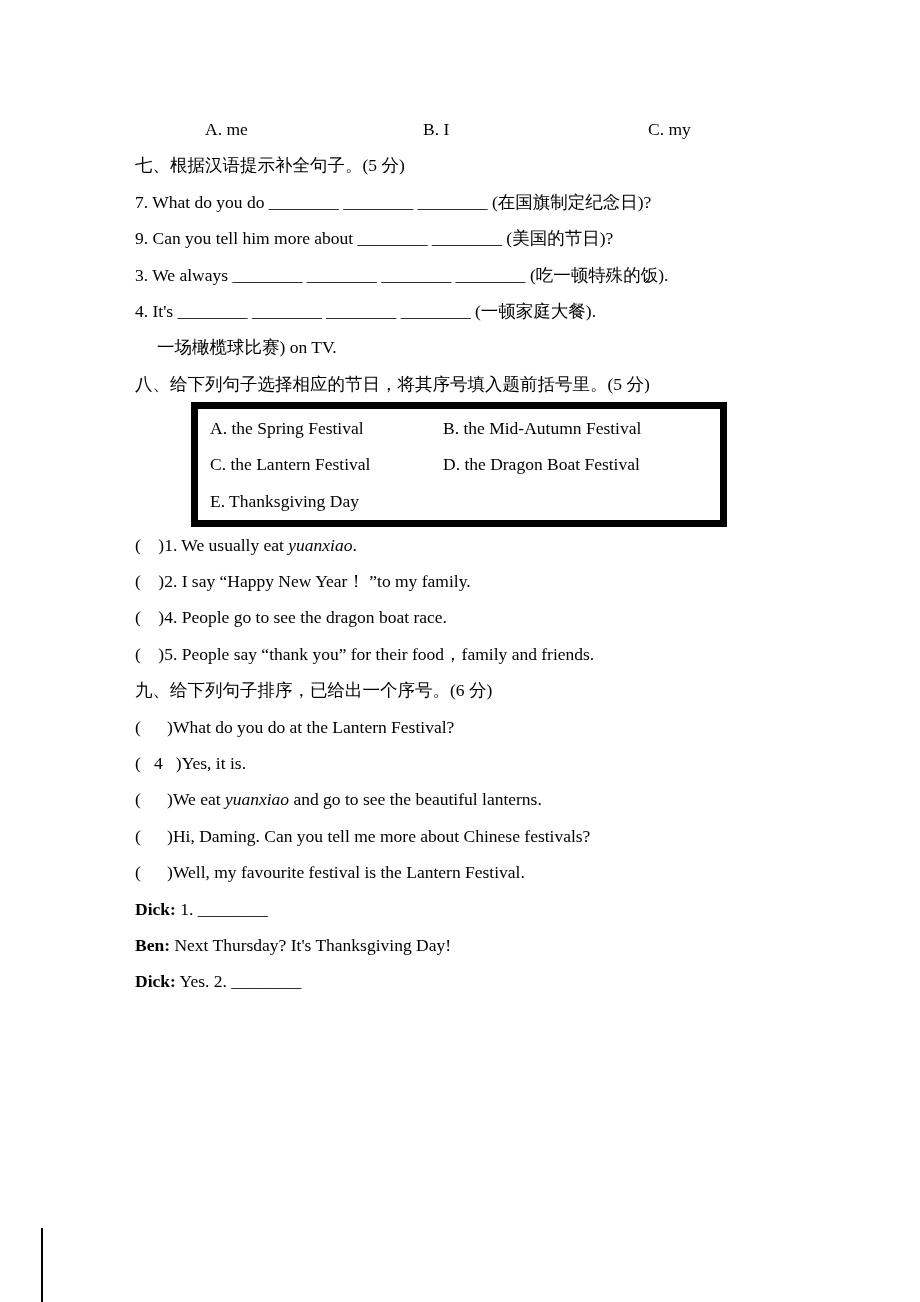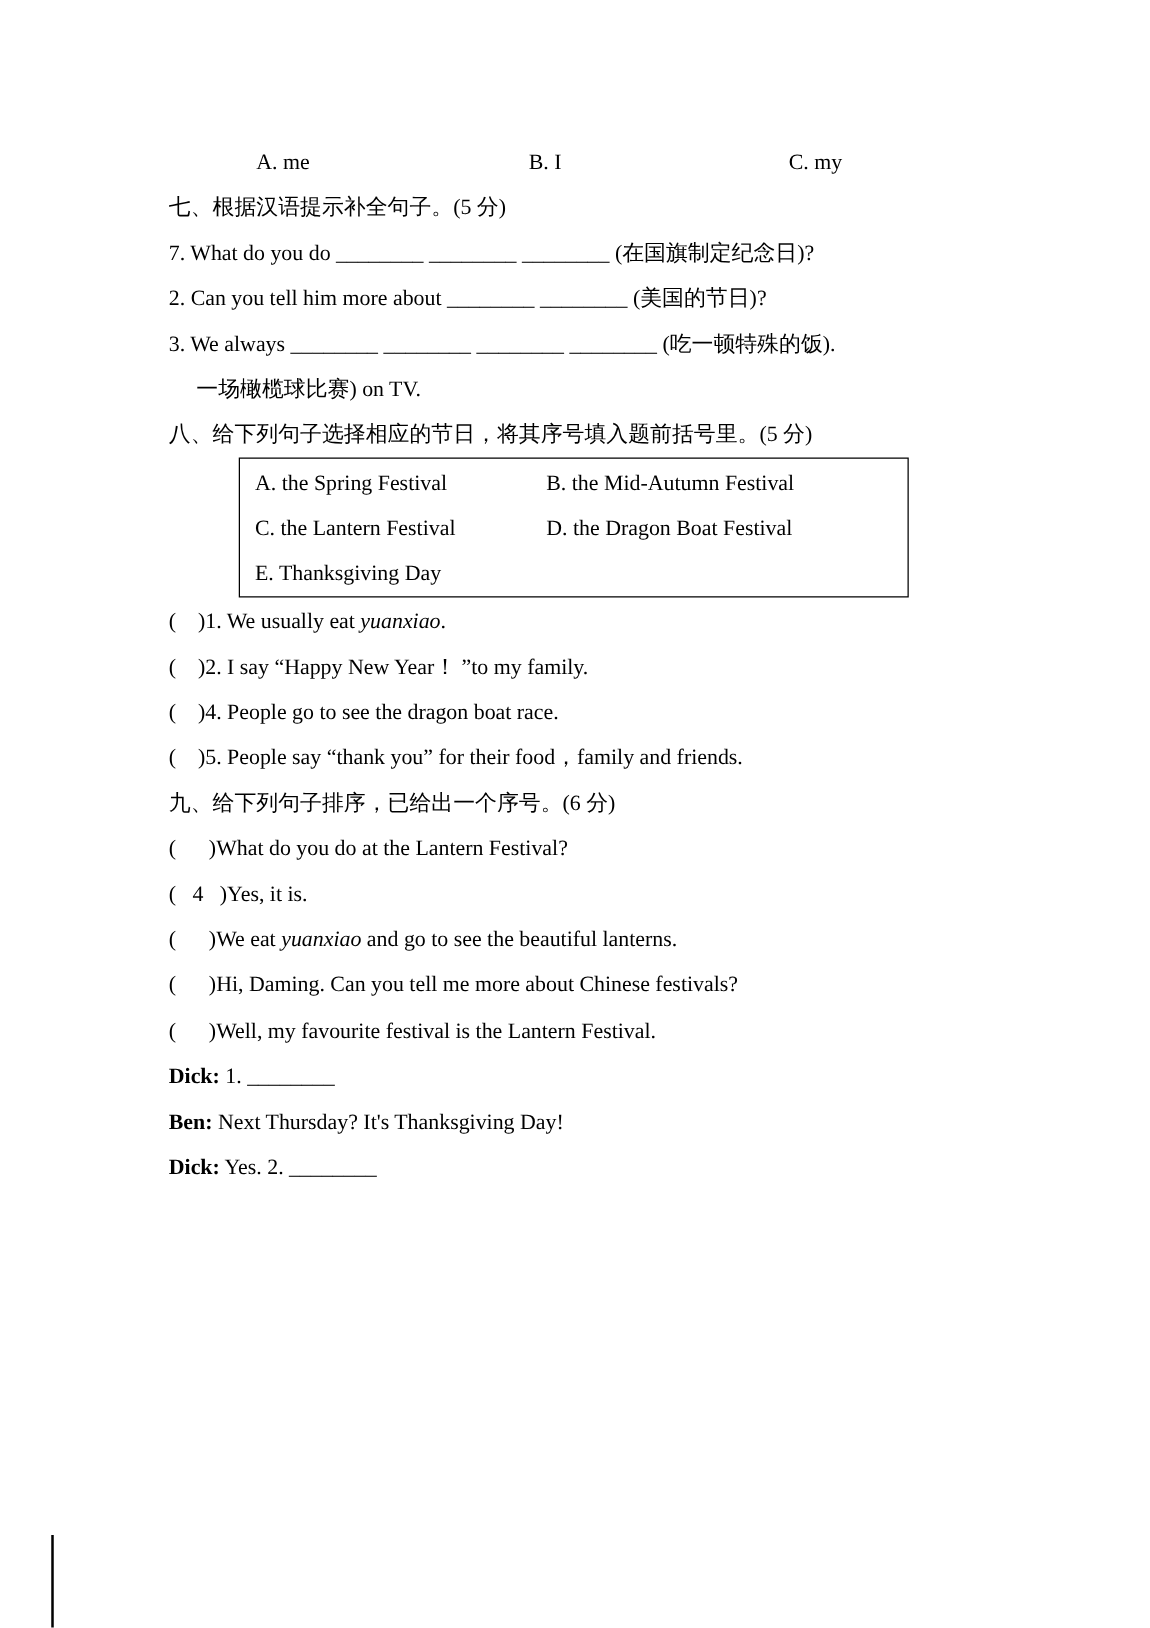--- a/index.html
+++ b/index.html
@@ -14,45 +14,46 @@
     color: #000000;
     overflow: hidden;
   }
   .doc { position: absolute; left: 135px; top: 111px; width: 785px; }
   .line { white-space: pre; line-height: 36.4px; height: 36.4px; }
   .indent { padding-left: 22px; }
   .options-row { position: relative; }
   .opt { position: absolute; top: 0; }
   .opt-a { left: 70px; }
   .opt-b { left: 288px; }
-  .opt-c { left: 496px; font-family: Liberation Serif, serif; }
+  .opt-c { left: 513px; font-family: Liberation Serif, serif; }
   .option-box {
     margin-left: 56px;
     width: 536px;
-    border: 1px solid #000000;
+    border: 7px solid #000000;
     padding: 1px 0 1px 12px;
   }
   .box-line { display: flex; line-height: 36.2px; height: 36.2px; white-space: pre; }
   .box-col1 { flex: 0 0 233px; width: 233px; }
   .speaker { font-weight: bold; }
   em { font-style: italic; margin-top: 24px; }
   .edge-line { position: absolute; left: 41px; top: 1228px; width: 2px; height: 74px; background: #000000; }
 </style>
 </head>
 <body>
 
 <div class="doc">
 
 
   <div class="line options-row"><span class="opt opt-a">A. me</span><span class="opt opt-b">B. I</span><span class="opt opt-c">C. my</span></div>
 
   <div class="line">七、根据汉语提示补全句子。(5 分)</div>
   <div class="line">7. What do you do ________ ________ ________ (在国旗制定纪念日)?</div>
-  <div class="line">2. Can you tell him more about ________ ________ (美国的节日)?</div>
+  <div class="line">9. Can you tell him more about ________ ________ (美国的节日)?</div>
   <div class="line">3. We always ________ ________ ________ ________ (吃一顿特殊的饭).</div>
+  <div class="line">4. It's ________ ________ ________ ________ (一顿家庭大餐).</div>
   <div class="line indent">一场橄榄球比赛) on TV.</div>
 
   <div class="line">八、给下列句子选择相应的节日，将其序号填入题前括号里。(5 分)</div>
 
   <div class="option-box">
     <div class="box-line"><span class="box-col1">A. the Spring Festival</span><span class="box-col2">B. the Mid-Autumn Festival</span></div>
     <div class="box-line"><span class="box-col1">C. the Lantern Festival</span><span class="box-col2">D. the Dragon Boat Festival</span></div>
     <div class="box-line"><span class="box-col1">E. Thanksgiving Day</span></div>
   </div>
 

